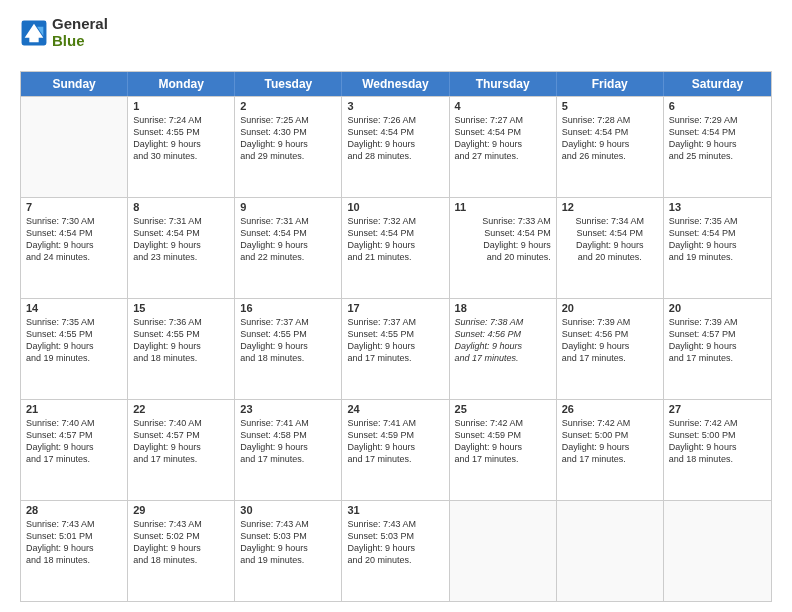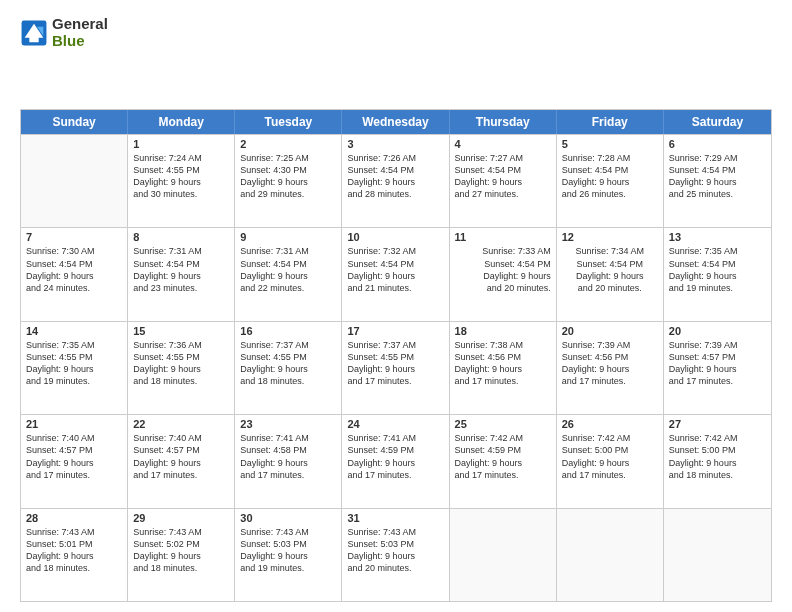--- a/index.html
+++ b/index.html
@@ -42,21 +42,20 @@
     }
     .location {
       font-size: 14px;
       color: #555;
     }
     .calendar {
       flex: 1;
       display: flex;
       flex-direction: column;
       border: 1px solid #ccc;
-      margin-top: 38px;
     }
     .cal-header {
       display: grid;
       grid-template-columns: repeat(7, 1fr);
       background: #3d7cc9;
     }
     .cal-header-cell {
       color: #fff;
       font-size: 12px;
       font-weight: bold;
@@ -251,21 +250,21 @@
           </div>
           <div class="cal-cell">
             <div class="day-num">17</div>
             <div class="day-info" style="white-space: pre-line;">Sunrise: 7:37 AM
 Sunset: 4:55 PM
 Daylight: 9 hours
 and 17 minutes.</div>
           </div>
           <div class="cal-cell">
             <div class="day-num">18</div>
-            <div class="day-info" style="white-space: pre-line;">Sunrise: 7:38 AM
+            <div class="day-info" style="white-space: pre-line; font-style: italic;">Sunrise: 7:38 AM
 Sunset: 4:56 PM
 Daylight: 9 hours
 and 17 minutes.</div>
           </div>
           <div class="cal-cell">
             <div class="day-num">20</div>
             <div class="day-info" style="white-space: pre-line;">Sunrise: 7:39 AM
 Sunset: 4:56 PM
 Daylight: 9 hours
 and 17 minutes.</div>

